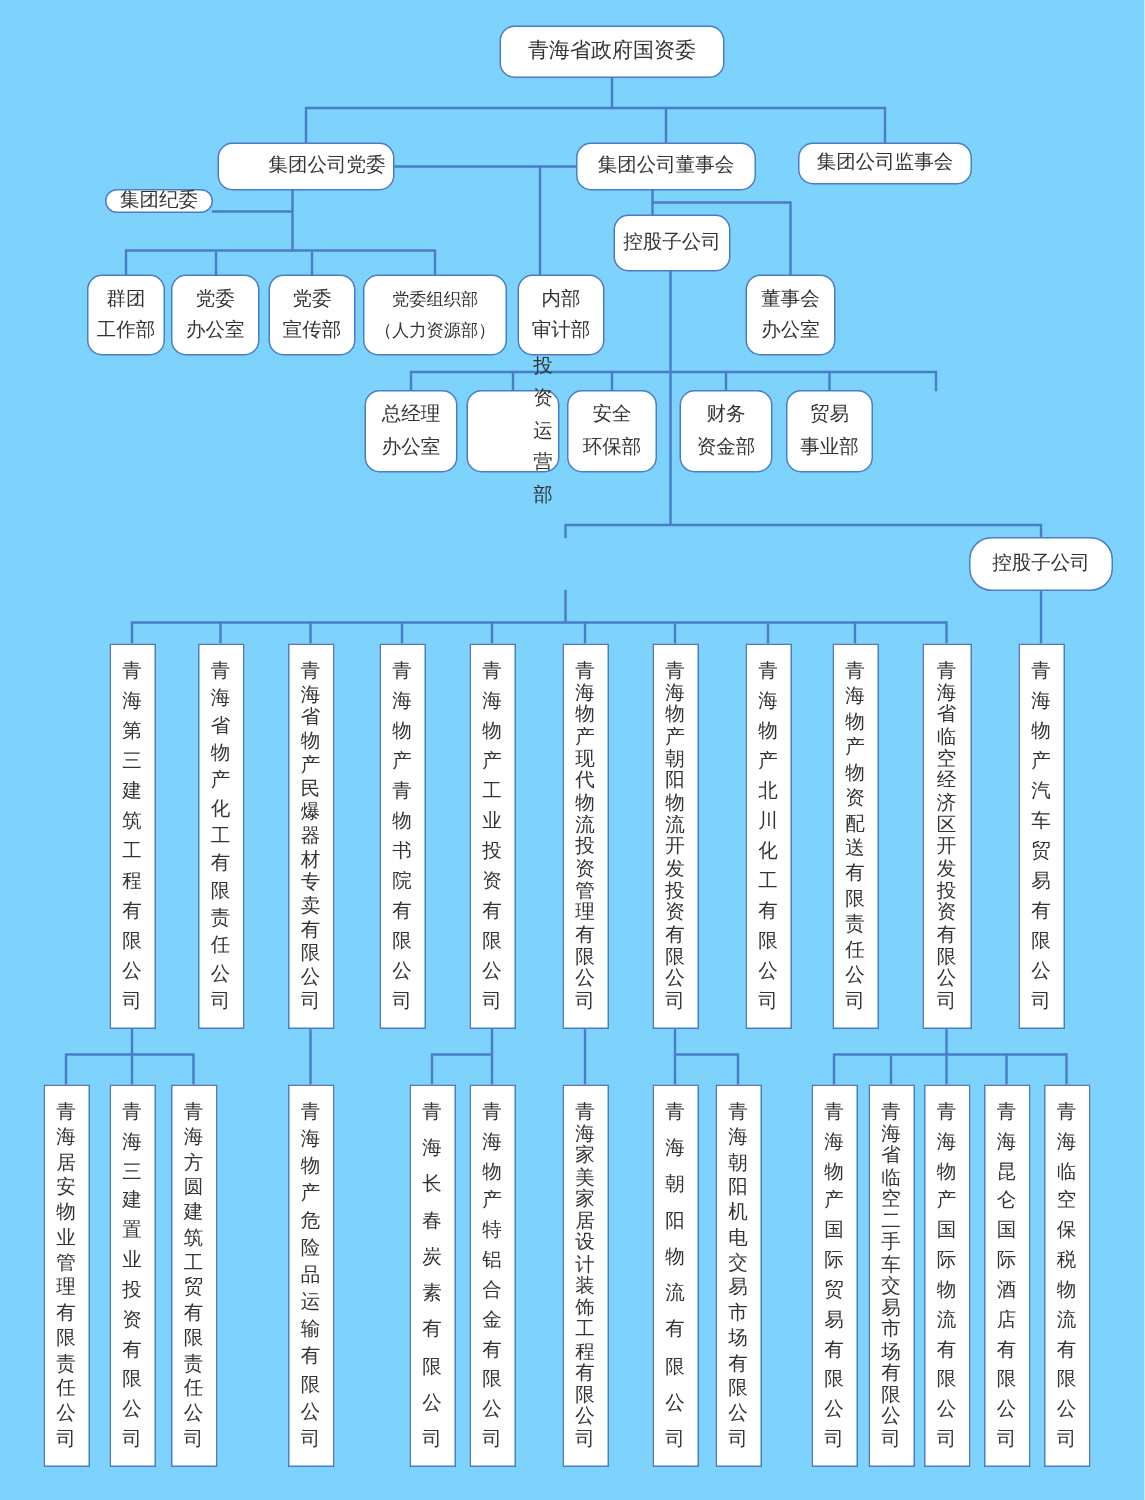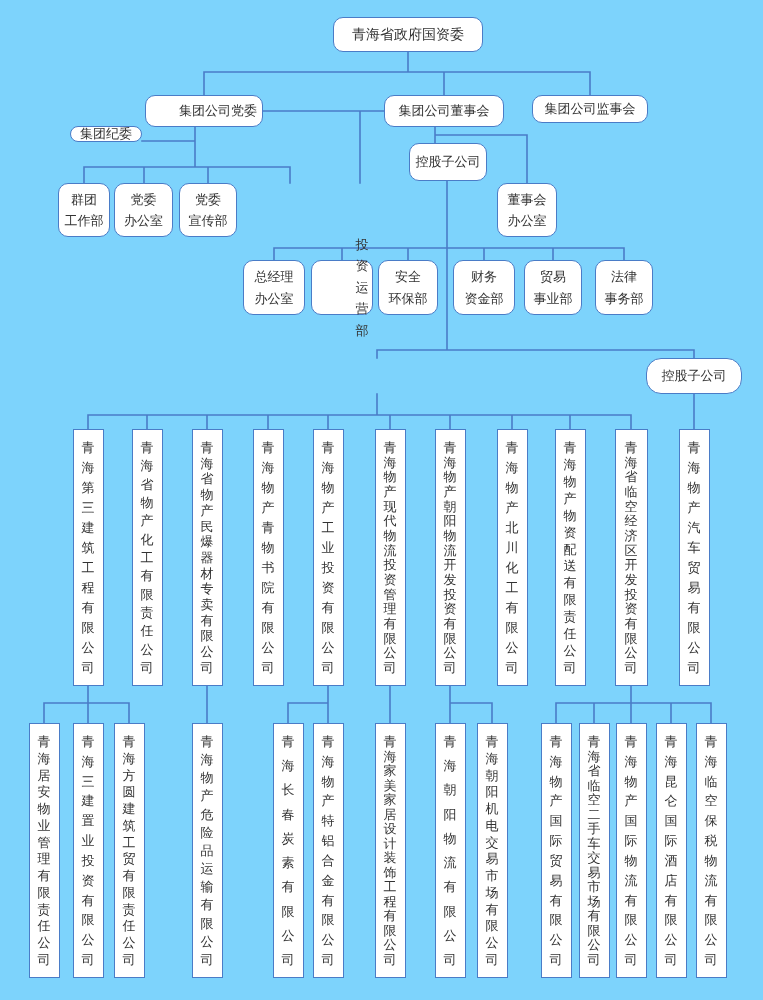--- a/index.html
+++ b/index.html
@@ -59,35 +59,37 @@
   <div class="hbox" style="left:532px;top:95px;width:116px;height:28px;">集团公司监事会</div>
   <div class="hbox" style="left:70px;top:126px;width:72px;height:16px;">集团纪委</div>
   <div class="hbox" style="left:409px;top:143px;width:78px;height:38px;">控股子公司</div>
 
   <div class="hbox" style="left:58px;top:183px;width:52px;height:54px;">群团
 工作部</div>
   <div class="hbox" style="left:114px;top:183px;width:59px;height:54px;">党委
 办公室</div>
   <div class="hbox" style="left:179px;top:183px;width:58px;height:54px;">党委
 宣传部</div>
+  <div class="hbox small" style="left:242px;top:183px;width:96px;height:54px;">党委组织部
+（人力资源部）</div>
+  <div class="hbox" style="left:345px;top:183px;width:58px;height:54px;">内部
+审计部</div>
   <div class="hbox" style="left:497px;top:183px;width:60px;height:54px;">董事会
 办公室</div>
 
   <div class="hbox" style="left:243px;top:260px;width:62px;height:55px;text-align:right;">总经理
 办公室</div>
   <div class="hbox" style="left:311px;top:260px;width:62px;height:55px;padding-left:40px;">投资
 运营部</div>
   <div class="hbox" style="left:378px;top:260px;width:60px;height:55px;">安全
 环保部</div>
   <div class="hbox" style="left:453px;top:260px;width:62px;height:55px;">财务
 资金部</div>
   <div class="hbox" style="left:524px;top:260px;width:58px;height:55px;">贸易
 事业部</div>
-  <div class="hbox" style="left:595px;top:260px;width:58px;height:55px;">法律
-事务部</div>
 
   <div class="hbox" style="left:646px;top:358px;width:96px;height:36px;border-radius:15px;">控股子公司</div>
 
   <div class="vbox" style="left:72.5px;top:429px;width:31px;height:257px;">
       <span>青</span>
       <span>海</span>
       <span>第</span>
       <span>三</span>
       <span>建</span>
       <span>筑</span>

